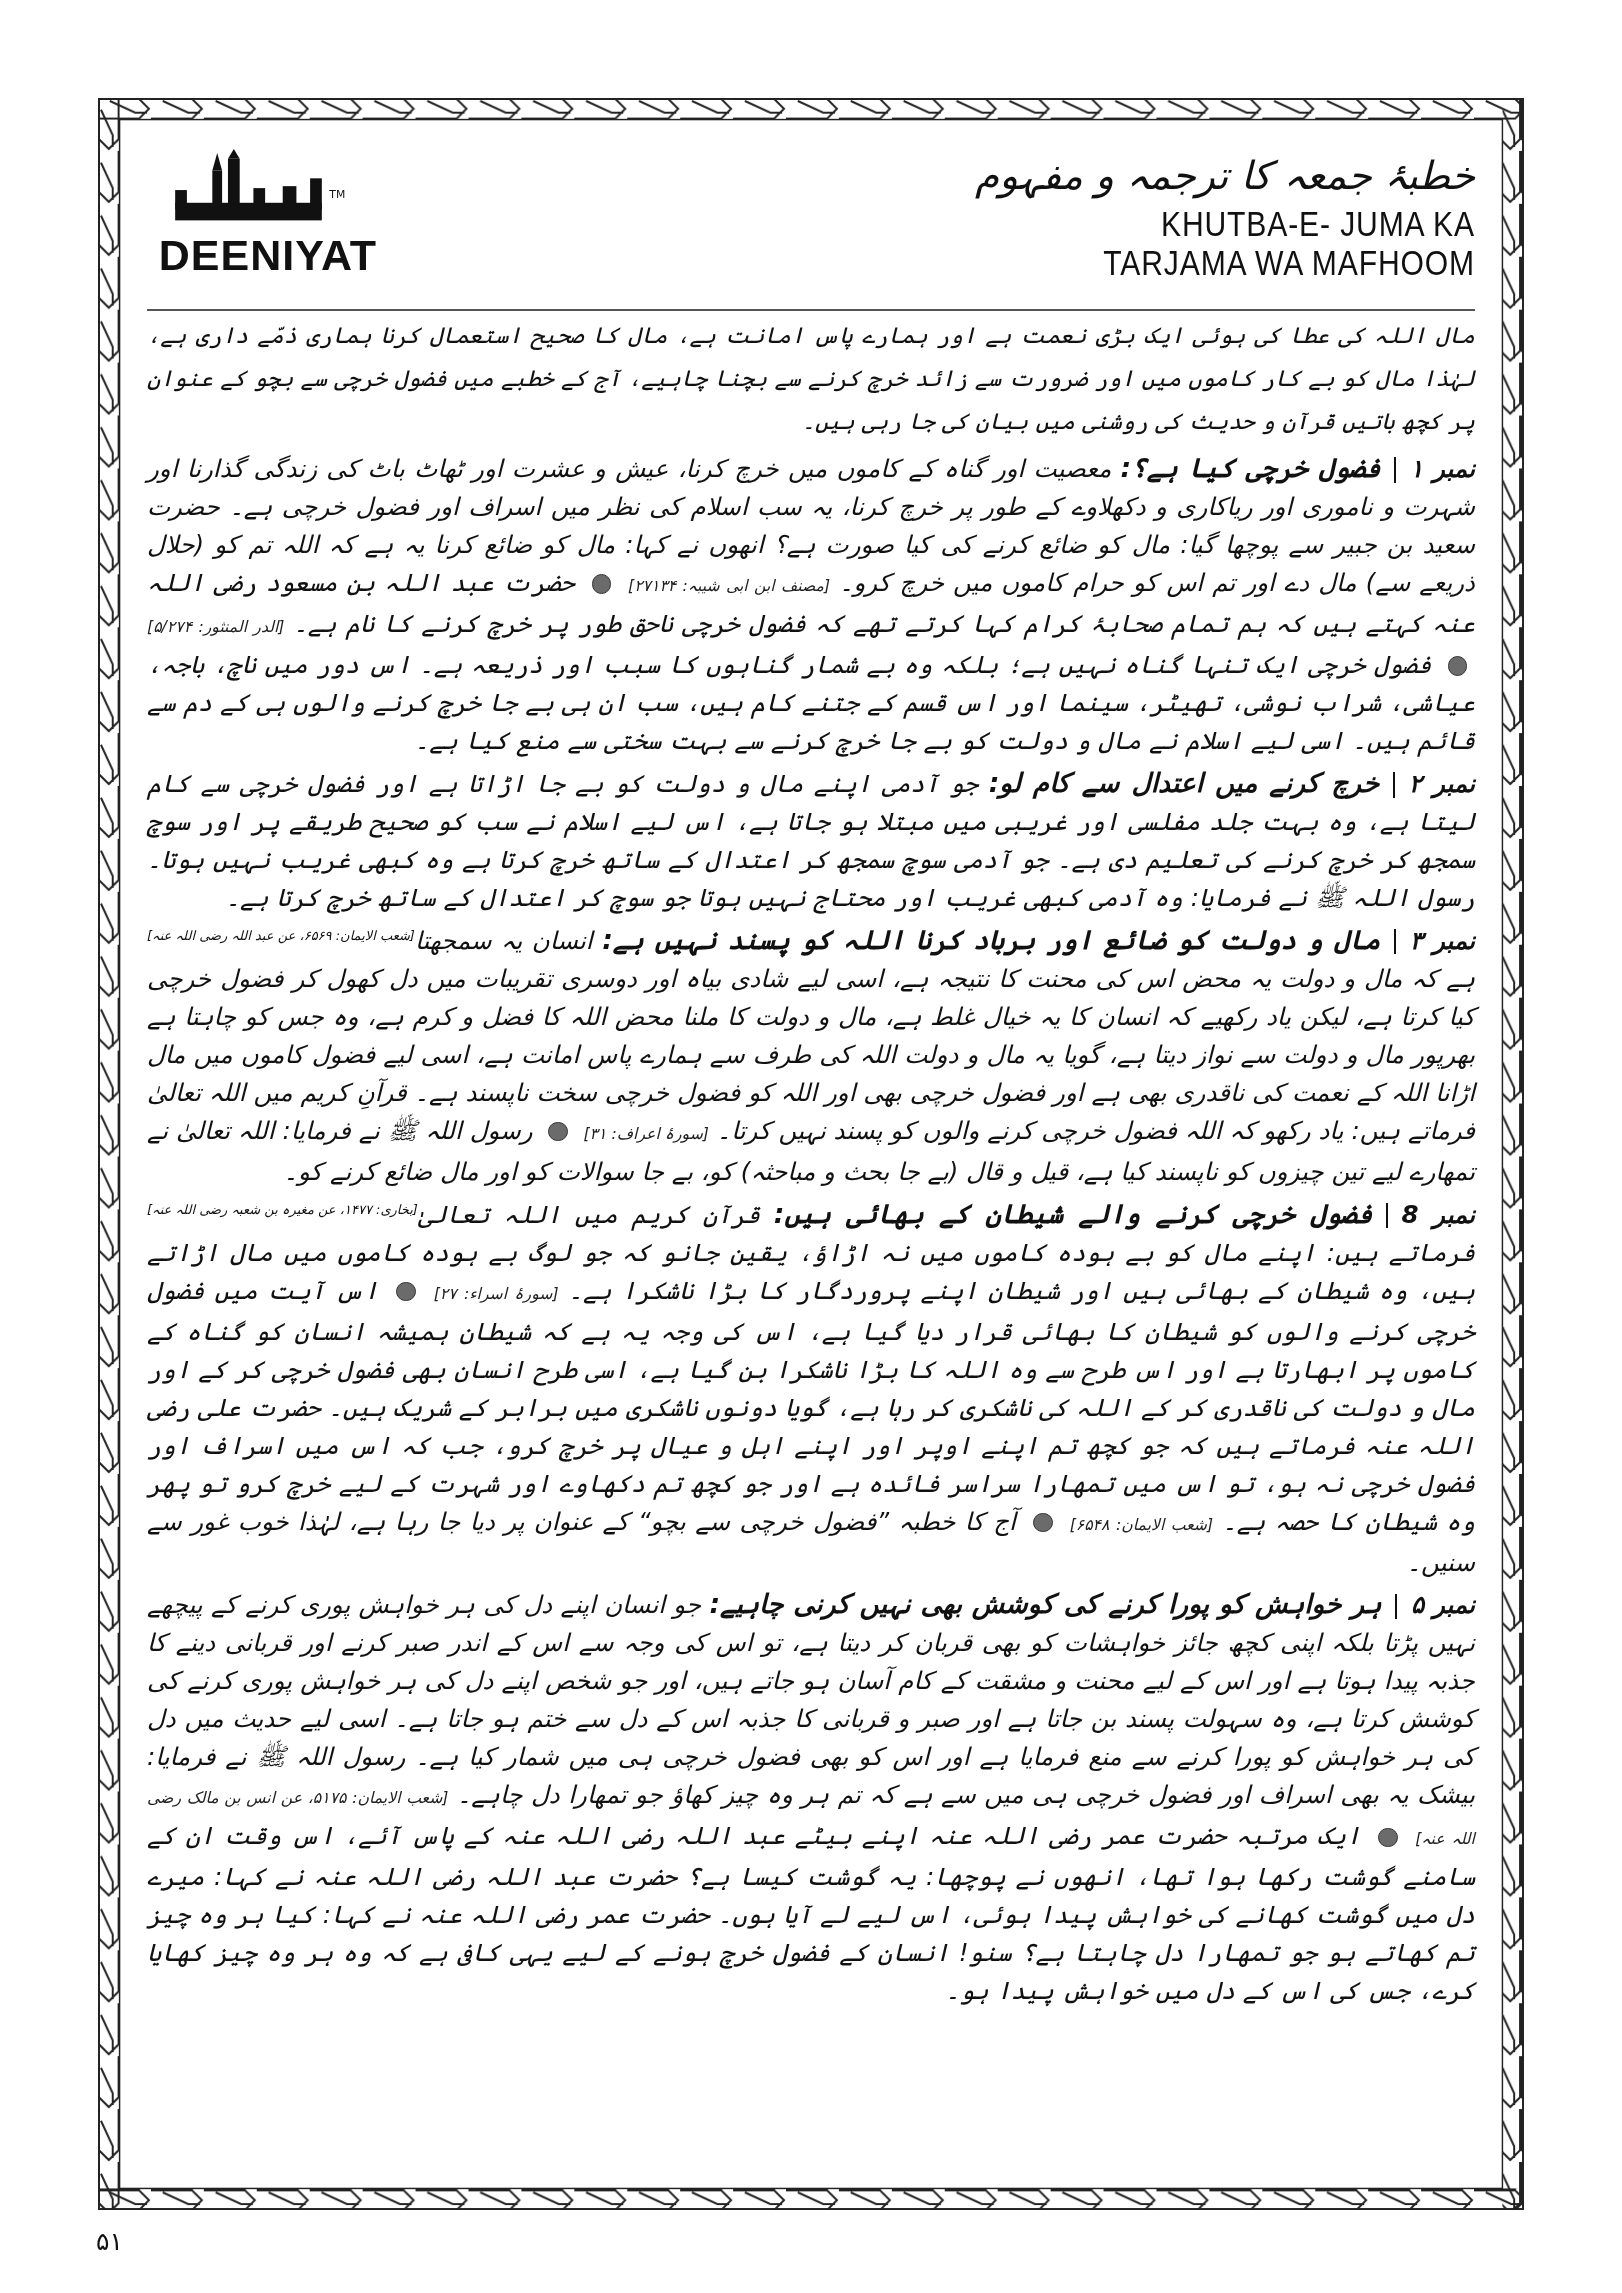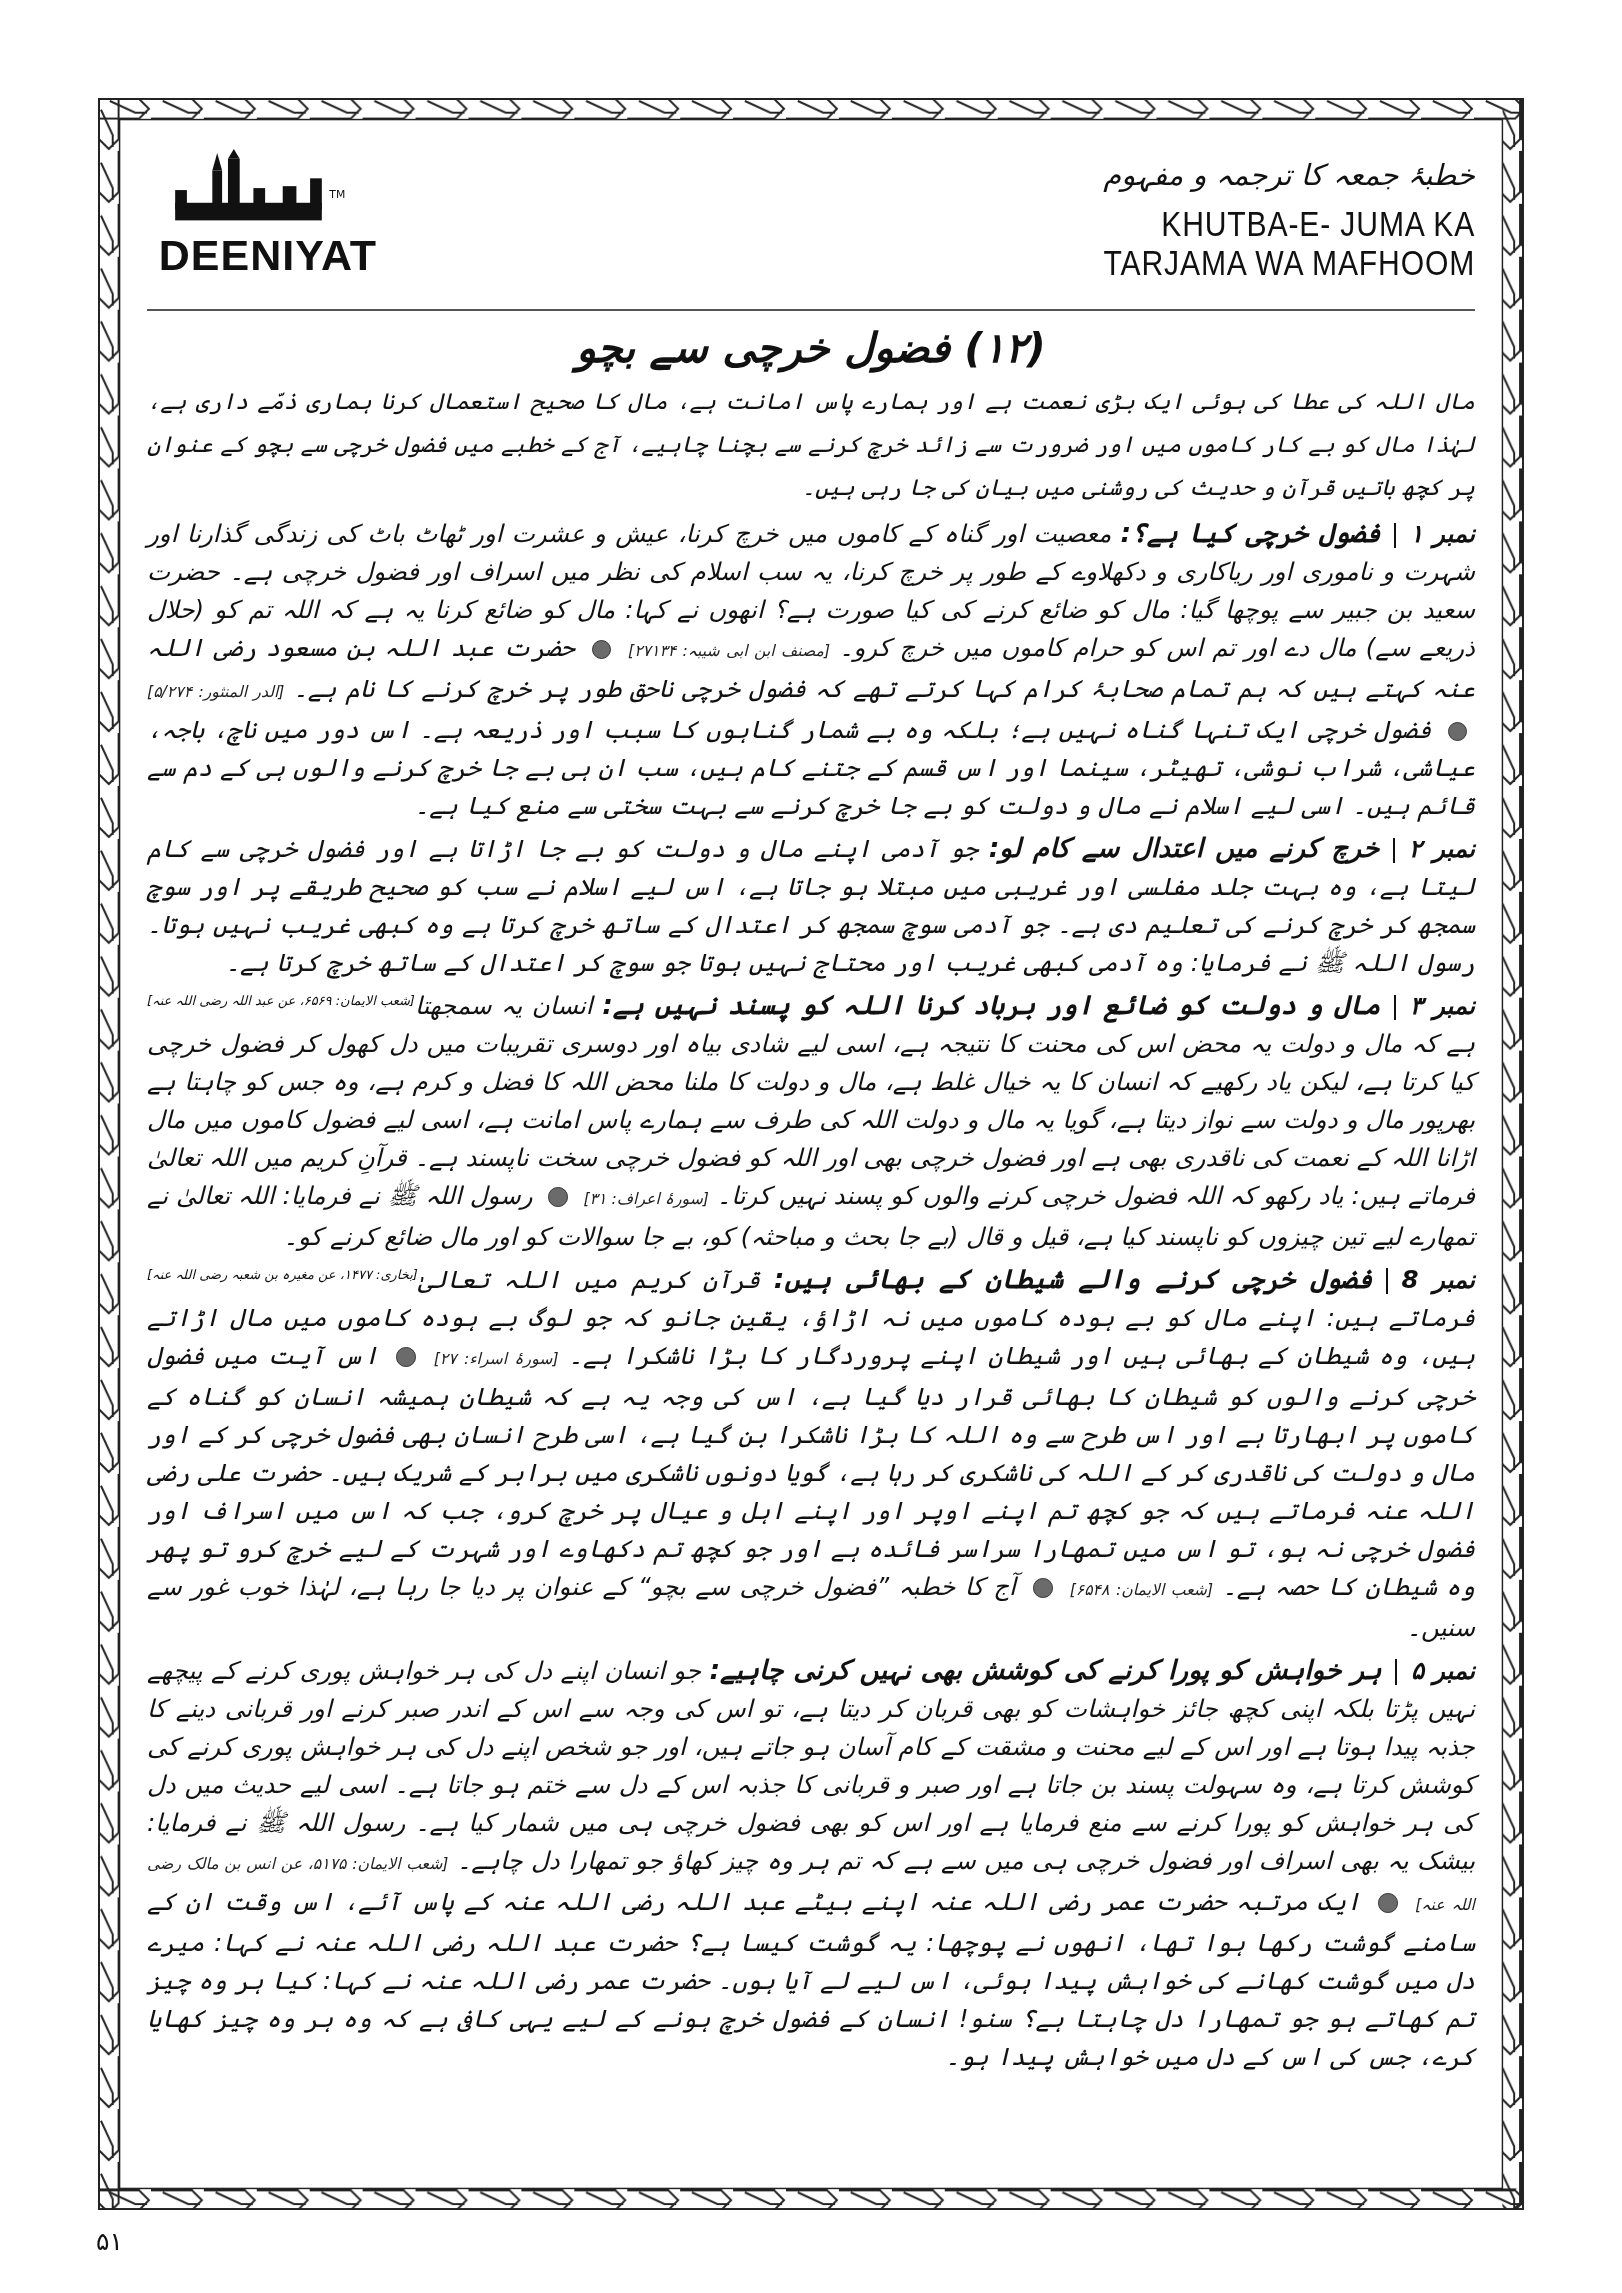--- a/index.html
+++ b/index.html
@@ -9,21 +9,21 @@
   .frame svg { position: absolute; left: 0; top: 0; }
   .content { position: absolute; left: 147px; top: 147px; width: 1328px; }
   .header { position: relative; height: 167px; }
   .logo { position: absolute; left: 11.8px; top: 2px; width: 206px; height: 137px; }
   .logo-word { position: absolute; left: 0; bottom: 5.9px; font-family: Liberation Sans, sans-serif;
                font-weight: bold; font-size: 43px; letter-spacing: 1px; color: #111; }
   .logo-tm { position: absolute; right: 19.6px; top: 39px; font-size: 10.8px; color: #111; }
   .logo svg { position: absolute; left: 5.9px; top: 0; }
   .title-block { position: absolute; right: 0; top: 0; text-align: right; }
   .title-urdu { direction: rtl; font-family: "DejaVu Sans", sans-serif; font-style: italic;
-                font-size: 29px; line-height: 57px; }
+                font-size: 39px; line-height: 57px; }
   .title-en { font-family: "Liberation Sans", sans-serif; font-size: 35px; line-height: 39px;
               letter-spacing: 1px; transform: scaleX(0.86); transform-origin: right; }
   .header-rule { position: absolute; left: 0; right: 0; top: 162px; border-top: 2px solid #555; }
   .main-title { direction: rtl; text-align: center; font-size: 41px; font-weight: bold;
                 font-style: italic; margin: 9.8px 0 7.8px; }
   .intro, .para { direction: rtl; text-align: justify; font-size: 22.5px; line-height: 43px;
                   font-style: italic; }
   .intro { margin-bottom: 5.9px; }
   .section { margin-top: 3.9px; }
   .sec-head { direction: rtl; font-size: 24.5px; line-height: 38px; font-style: italic;
@@ -80,21 +80,20 @@
       <div class="logo-word">DEENIYAT</div>
     </div>
     <div class="title-block">
       <div class="title-urdu">خطبۂ جمعہ کا ترجمہ و مفہوم</div>
       <div class="title-en">KHUTBA-E- JUMA KA</div>
       <div class="title-en">TARJAMA WA MAFHOOM</div>
     </div>
     <div class="header-rule"></div>
   </div>
 
-  <div class="main-title">(۱۲)  فضول خرچی سے بچو</div>
 
   <div class="intro">مال اللہ کی عطا کی ہوئی ایک بڑی نعمت ہے اور ہمارے پاس امانت ہے، مال کا صحیح استعمال کرنا ہماری ذمّے داری ہے، لہٰذا مال کو بے کار کاموں میں اور ضرورت سے زائد خرچ کرنے سے بچنا چاہیے، آج کے خطبے میں فضول خرچی سے بچو کے عنوان پر کچھ باتیں قرآن و حدیث کی روشنی میں بیان کی جا رہی ہیں۔</div>
 
   <div class="section">
     <div class="sec-head">
       <span class="sec-no">نمبر ۱</span><span class="sec-bar"></span><span class="sec-title">فضول خرچی کیا ہے؟:</span>
       <span>معصیت اور گناہ کے کاموں میں خرچ کرنا، عیش و عشرت اور ٹھاٹ باٹ کی زندگی گذارنا اور شہرت و ناموری اور ریاکاری و دکھلاوے کے طور پر خرچ کرنا، یہ سب اسلام کی نظر میں اسراف اور فضول خرچی ہے۔ حضرت سعید بن جبیر سے پوچھا گیا: مال کو ضائع کرنے کی کیا صورت ہے؟ انھوں نے کہا: مال کو ضائع کرنا یہ ہے کہ اللہ تم کو (حلال ذریعے سے) مال دے اور تم اس کو حرام کاموں میں خرچ کرو۔</span>
       <span class="ref">[مصنف ابن ابی شیبہ: ۲۷۱۳۴]</span>
       <span class="bullet"></span>
       <span>حضرت عبد اللہ بن مسعود رضی اللہ عنہ کہتے ہیں کہ ہم تمام صحابۂ کرام کہا کرتے تھے کہ فضول خرچی ناحق طور پر خرچ کرنے کا نام ہے۔</span>

